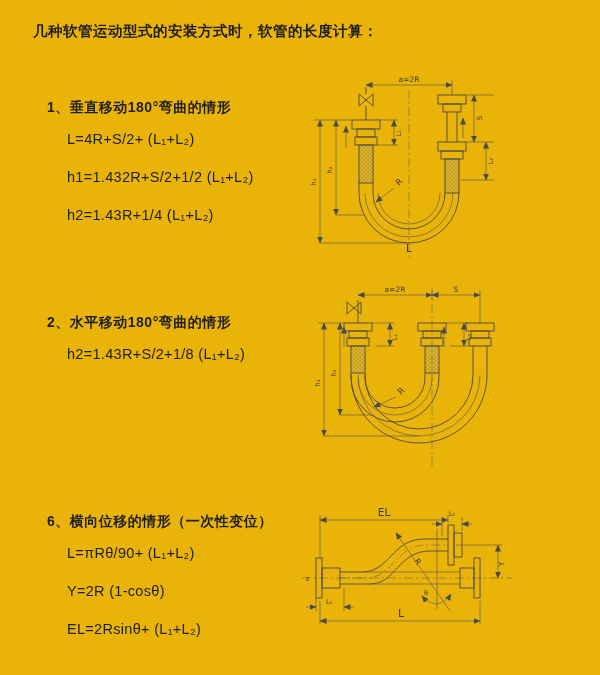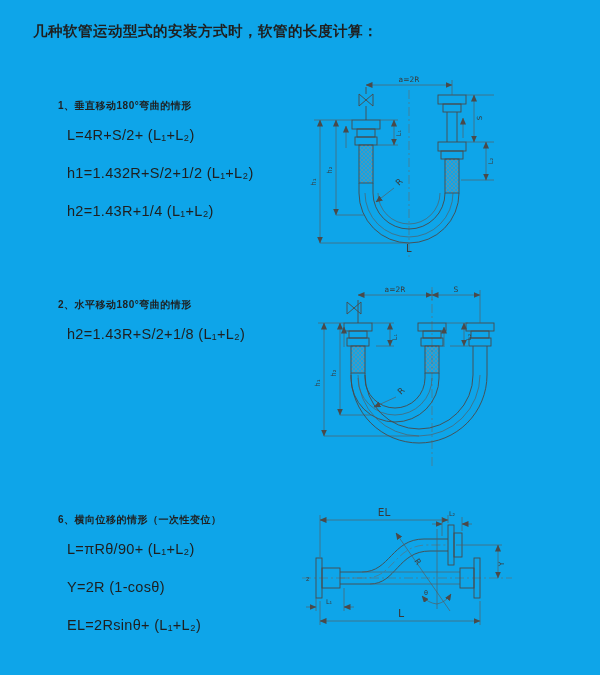--- a/index.html
+++ b/index.html
@@ -1,23 +1,23 @@
 <!DOCTYPE html>
 <html><head>
 <meta charset="utf-8">
 <style>
   html,body{margin:0;padding:0;background:#e8e8e8;}
-  .page{position:relative;width:600px;height:675px;background:#0ea5e9;overflow:hidden;
+  .page{position:relative;width:600px;height:675px;background:#eab308;overflow:hidden;
         font-family:"Liberation Sans","DejaVu Sans",sans-serif;color:#1f1f1f;}
   .title{position:absolute;left:33px;top:22px;font-size:14.5px;font-weight:700;letter-spacing:0.5px;}
   .section{position:absolute;left:47px;}
   #sec1{top:99px}
-  #sec2{top:298px}
+  #sec2{top:314px}
   #sec3{top:513px}
-  .heading{font-size:10px;font-weight:700;letter-spacing:0.5px;margin:0 0 14px 11px;}
+  .heading{font-size:14px;font-weight:700;letter-spacing:0.5px;margin:0 0 14px 0;}
   .formula{font-size:14.5px;letter-spacing:0.3px;margin:3px 0 20px 20px;height:18px;white-space:pre;}
   svg.diagram{position:absolute;}
   #dia1{left:306px;top:70px;}
   #dia2{left:310px;top:283px;}
   #dia3{left:298px;top:503px;}
   svg text{fill:#3a3a3a;font-family:"DejaVu Sans",sans-serif;}
   .obj{stroke:#4a4a4a;stroke-width:0.9;fill:none;}
   .thin{stroke:#5a5a5a;stroke-width:0.65;fill:none;}
   .cl{stroke:#6a6a6a;stroke-width:0.6;fill:none;stroke-dasharray:9 3 2 3;}
 </style>

